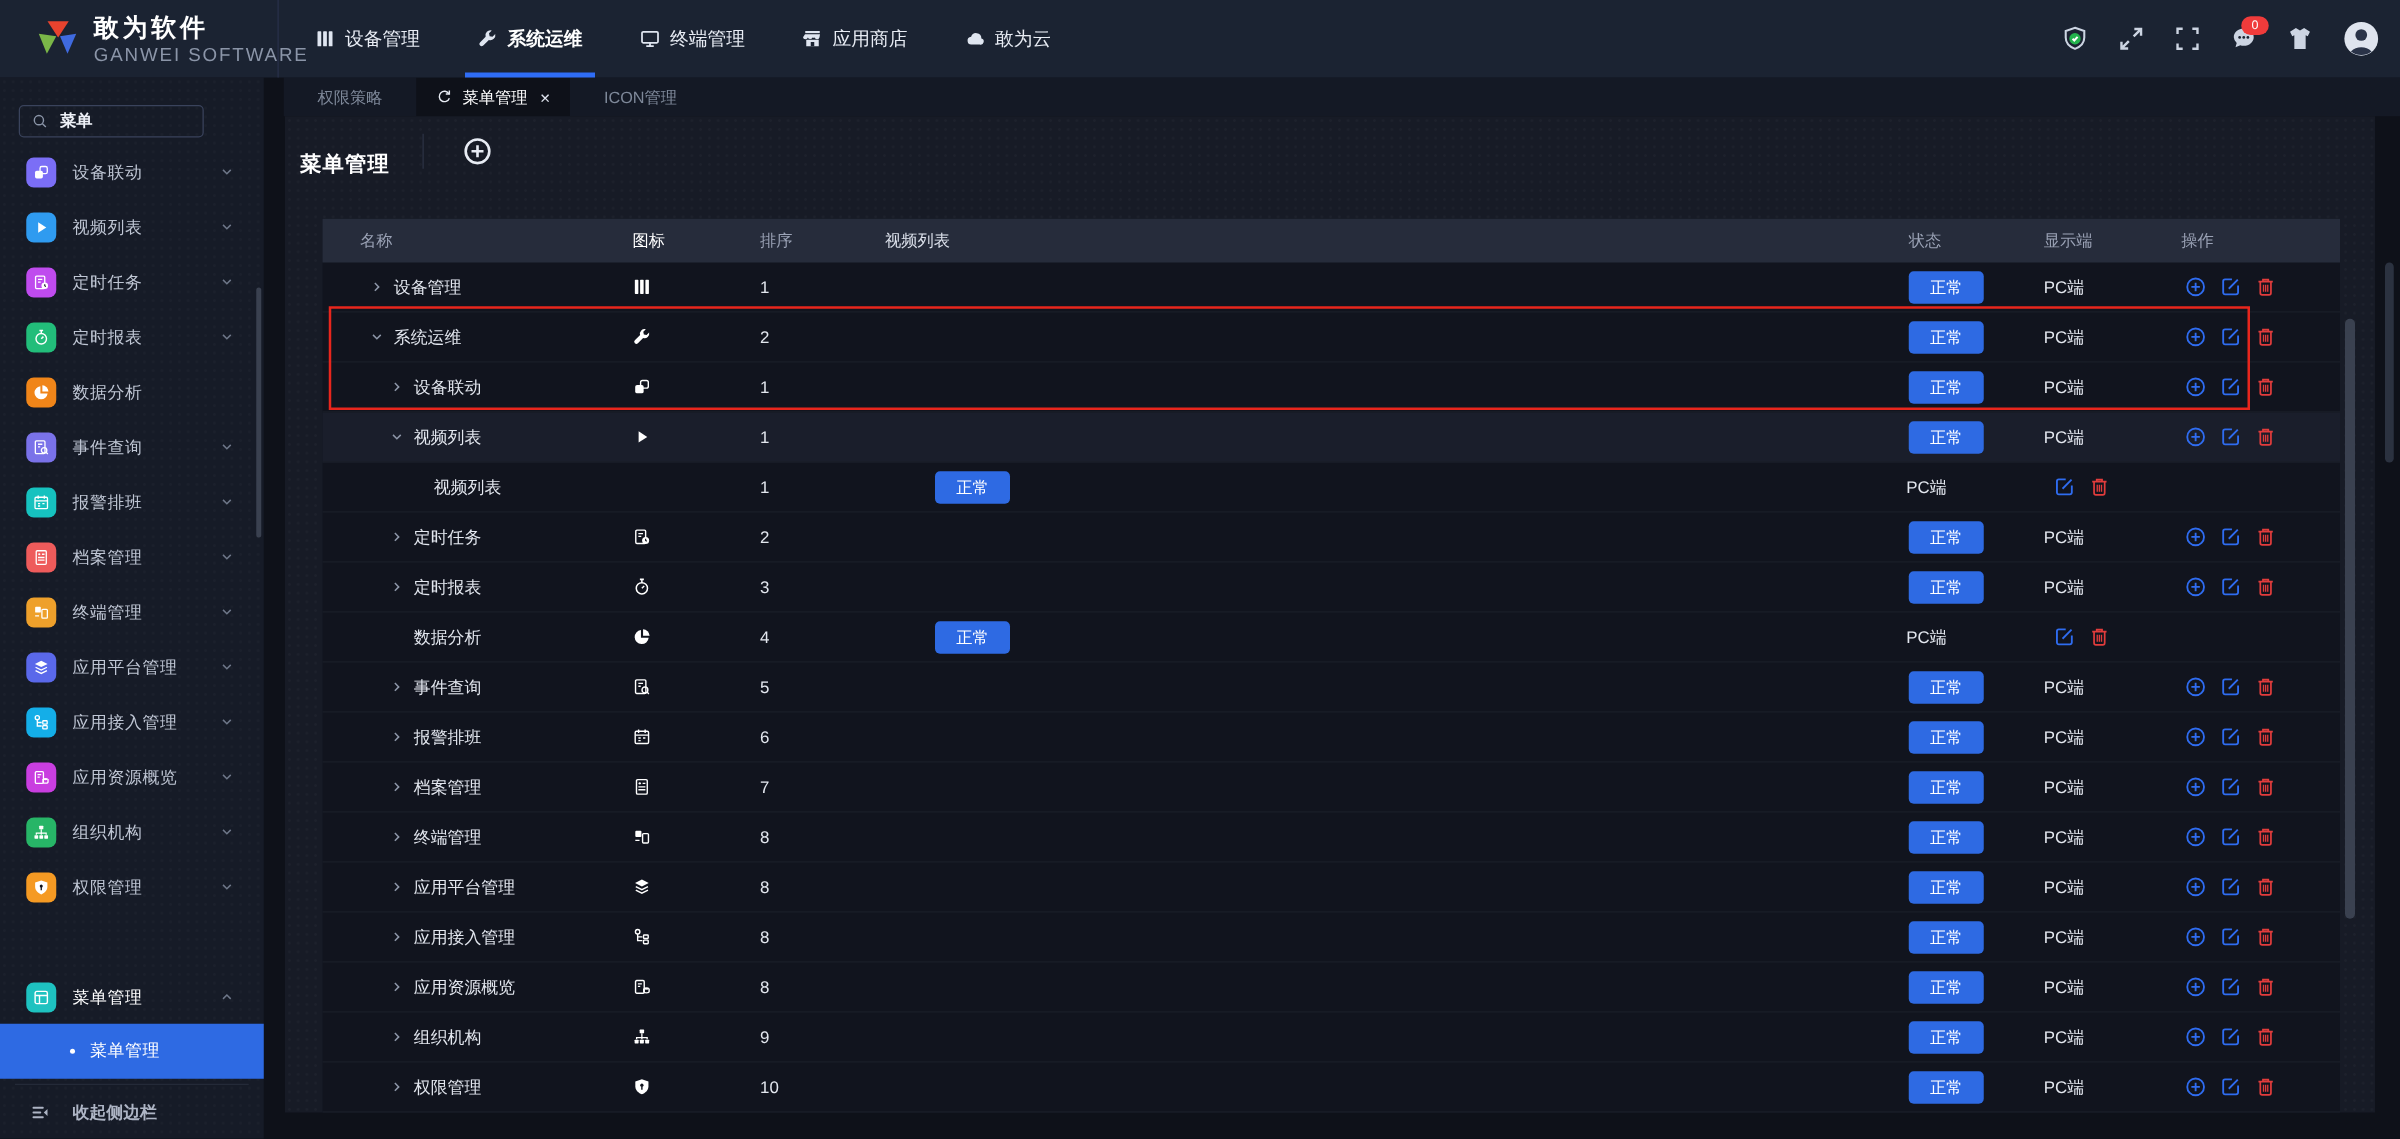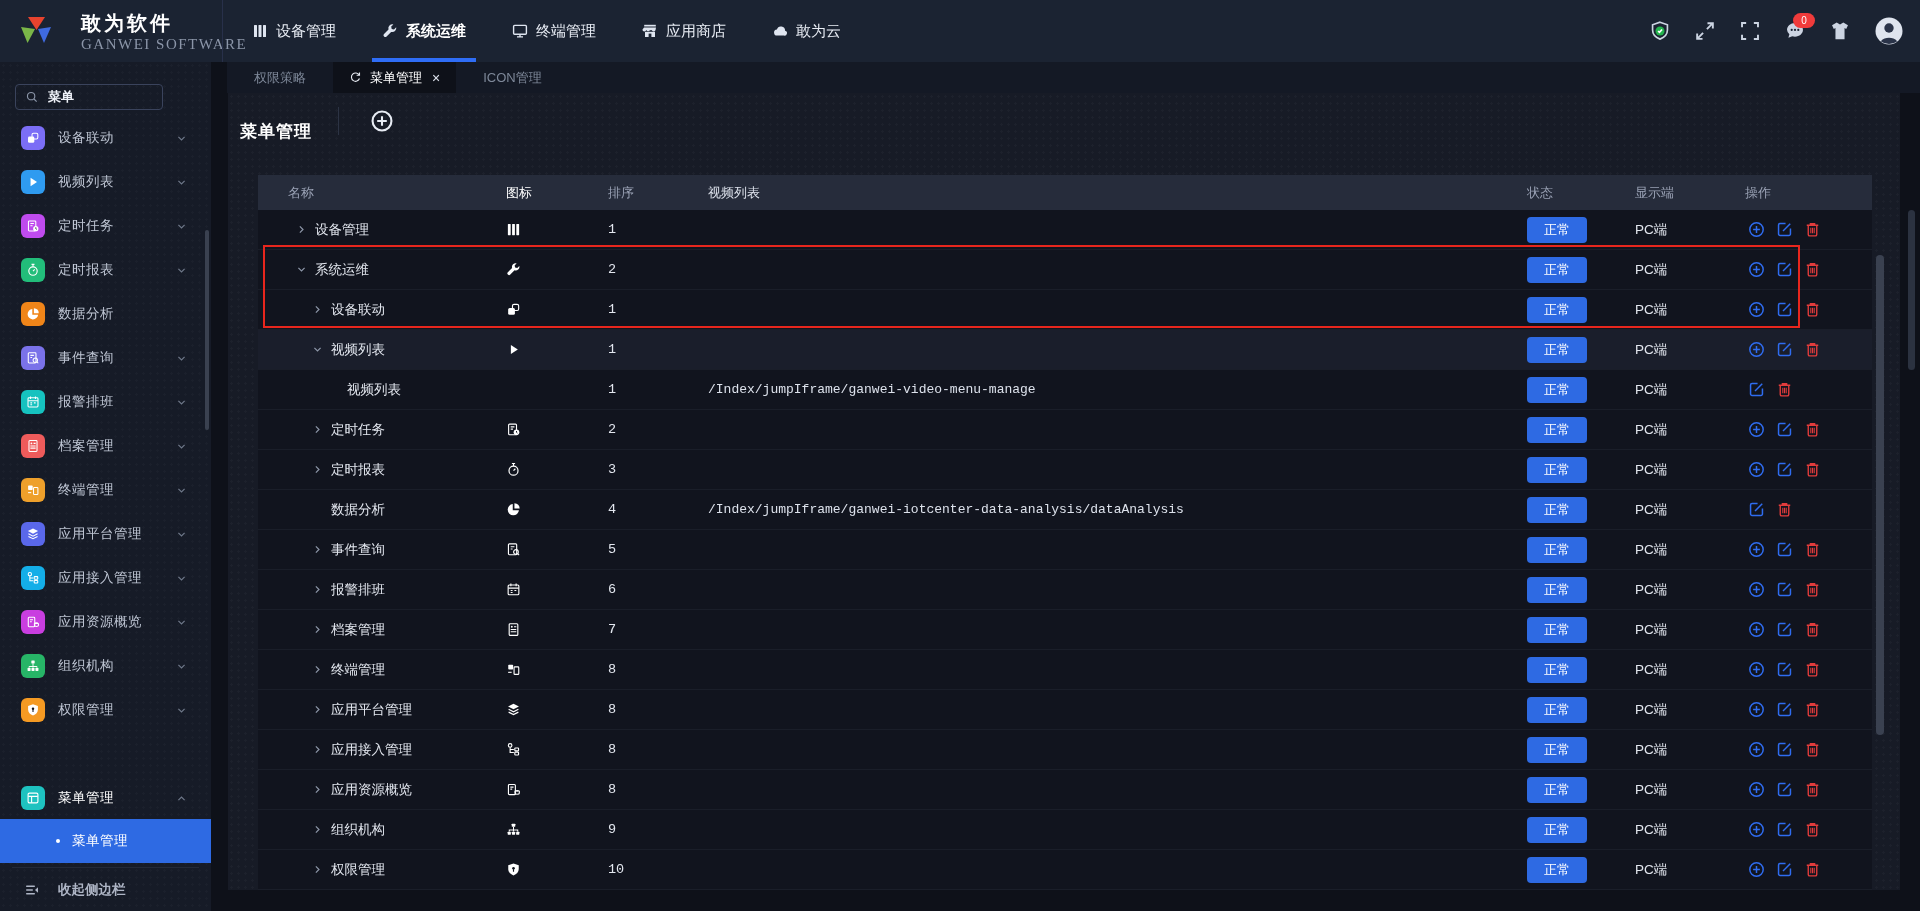--- a/index.html
+++ b/index.html
@@ -3,21 +3,21 @@
 <meta charset="utf-8">
 <style>
   html,body{margin:0;padding:0;background:#0e1119;}
   body{width:1920px;height:911px;overflow:hidden;position:relative;
        font-family:"Liberation Sans","DejaVu Sans",sans-serif;
        -webkit-font-smoothing:antialiased;color:#e3e7ef;}
   svg.ic{display:inline-block;vertical-align:middle;}
 
   
   .topbar{position:absolute;left:0;top:0;width:1920px;height:62px;background:#1b2332;z-index:30;}
-  .logo{position:absolute;left:18px;top:12px;display:flex;align-items:center;gap:27px;font-family:Liberation Serif, serif;}
+  .logo{position:absolute;left:28px;top:12px;display:flex;align-items:center;gap:11px;}
   .logo-txt .t{font-size:20px;font-weight:bold;color:#fff;letter-spacing:3px;line-height:22px;}
   .logo-txt .s{font-size:15px;color:#8b95a8;letter-spacing:1.5px;margin-top:2px;}
   .topbar-div{position:absolute;left:222px;top:0;width:1px;height:62px;background:#28304a;}
   .topnav{position:absolute;left:240px;top:0;height:62px;display:flex;}
   .topnav-item{position:relative;display:flex;align-items:center;gap:8px;height:62px;padding:0 12px;
                margin-right:22px;color:#e8ecf4;font-size:15px;cursor:pointer;}
   .topnav-item .ic{color:#dfe5f0;}
   .topnav-item.active{color:#fff;font-weight:bold;}
   .topnav-item.active::after{content:"";position:absolute;left:2px;right:2px;bottom:0;height:4px;background:#2f6df6;}
   .topbar-right{position:absolute;right:16px;top:0;height:62px;display:flex;align-items:center;gap:23px;}
@@ -70,21 +70,21 @@
   .table{position:absolute;left:30px;top:82px;width:1614px;background:#11141e;}
   .trow,.thead{display:grid;grid-template-columns:210px 100px 100px 1fr 110px 105px 150px;
                padding:0 30px;align-items:center;}
   .thead{height:35px;background:#262c3b;color:#9aa2b5;font-size:13px;}
   .trow{height:39px;border-bottom:1px solid #1a1e29;font-size:13.5px;color:#e3e7ef;}
   .trow.hl{background:#1a1e2b;}
   .name-cell{display:flex;align-items:center;gap:7px;}
   .name-cell .chev{color:#8d96a8;cursor:pointer;flex:none;display:flex;}
   .name-cell .chev-ph{width:13px;flex:none;}
   .icon-cell{padding-left:8px;color:#fff;}
-  .sort-cell,.path-cell{padding-left:10px;font-family:Liberation Mono, monospace;}
+  .sort-cell,.path-cell{padding-left:10px;}
   .path-cell{font-size:13px;color:#dde2ec;}
   .status-cell{padding-left:50px;}
   .badge{display:inline-block;width:60px;height:26px;line-height:26px;text-align:center;background:#2e6ae3;
          color:#fff;font-size:13px;border-radius:4px;cursor:pointer;}
   .display-cell{padding-left:48px;}
   .actions-cell{padding-left:53px;display:flex;gap:6px;}
   .act{width:22px;height:22px;display:flex;align-items:center;justify-content:center;cursor:pointer;background:none;border:none;padding:0;}
   .act.blue{color:#2f6cf0;}
   .act.red{color:#e23c3c;}
 
@@ -751,21 +751,20 @@
           </div>
         </div>
         <div class="trow">
           <div class="name-cell">
             <span style="width: 32px; flex: 0 0 auto;"></span>
             <span class="chev-ph"></span>
             <span>视频列表</span>
           </div>
           <div class="icon-cell"></div>
           <span class="sort-cell">1</span>
-          <span class="path-cell">/Index/jumpIframe/ganwei-video-menu-manage</span>
           <div class="status-cell"><span class="badge">正常</span></div>
           <span class="display-cell">PC端</span>
           <div class="actions-cell">
             <button class="act blue">
               <svg class="ic" width="17" height="17">
                 <use href="#i-edit"></use>
               </svg>
             </button>
             <button class="act red">
               <svg class="ic" width="17" height="17">
@@ -847,21 +846,20 @@
         <div class="trow">
           <div class="name-cell">
             <span style="width: 16px; flex: 0 0 auto;"></span>
             <span class="chev-ph"></span>
             <span>数据分析</span>
           </div>
           <div class="icon-cell"><svg class="ic" width="15" height="15">
               <use href="#i-pie"></use>
             </svg></div>
           <span class="sort-cell">4</span>
-          <span class="path-cell">/Index/jumpIframe/ganwei-iotcenter-data-analysis/dataAnalysis</span>
           <div class="status-cell"><span class="badge">正常</span></div>
           <span class="display-cell">PC端</span>
           <div class="actions-cell">
             <button class="act blue">
               <svg class="ic" width="17" height="17">
                 <use href="#i-edit"></use>
               </svg>
             </button>
             <button class="act red">
               <svg class="ic" width="17" height="17">

